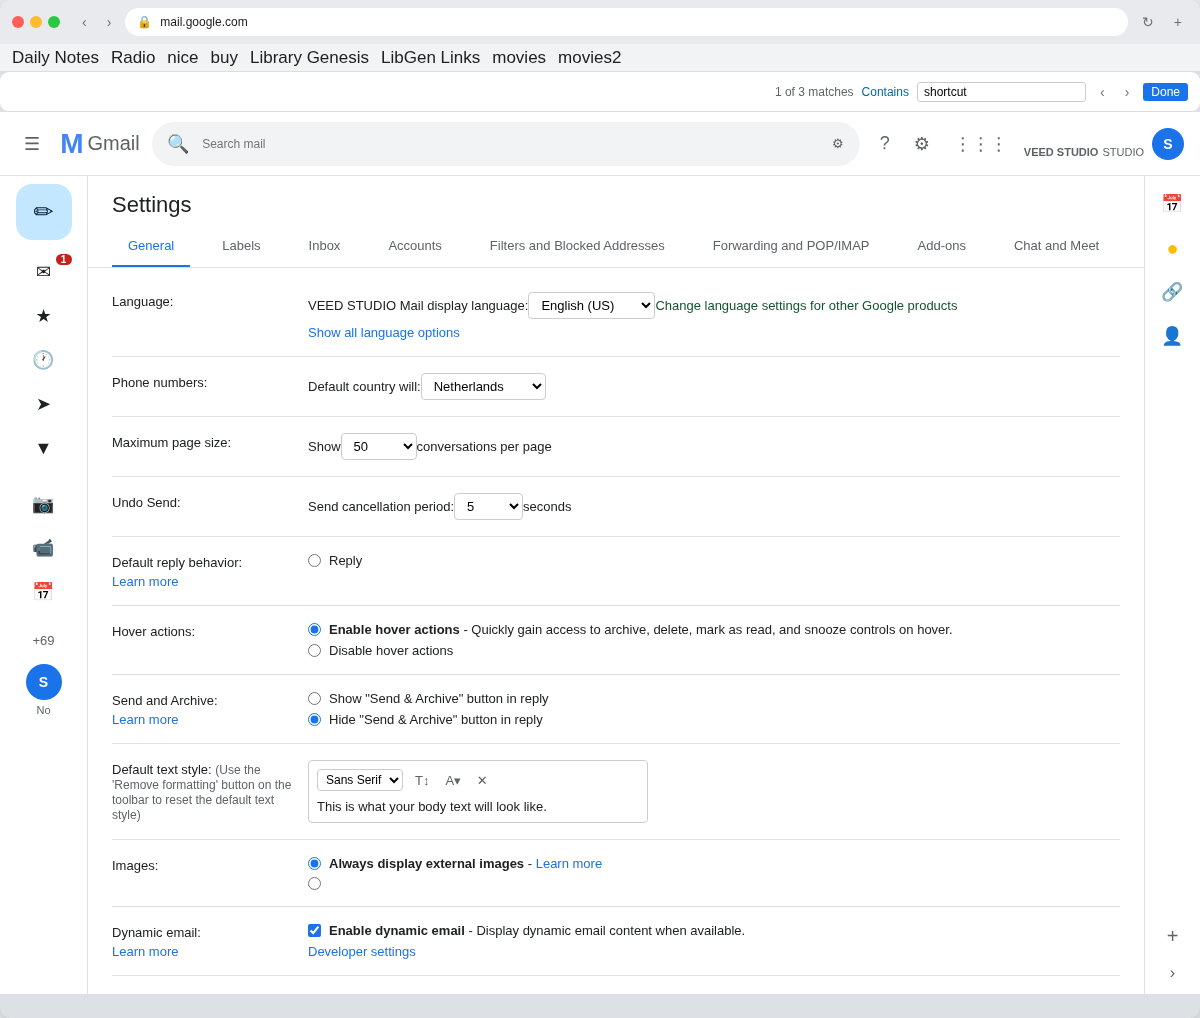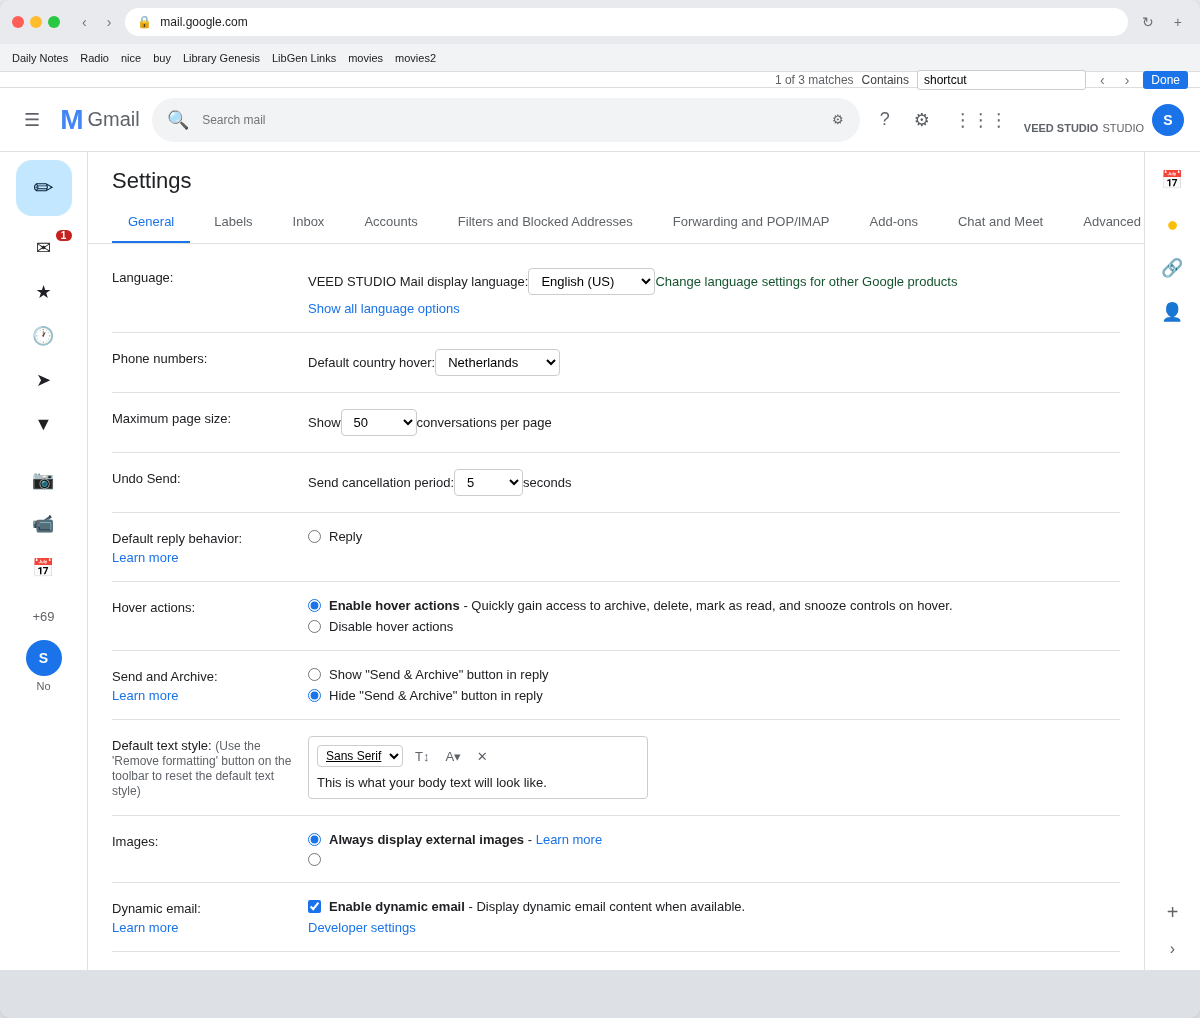--- a/index.html
+++ b/index.html
@@ -41,35 +41,36 @@
       font-size: 12px;
       color: #202124;
     }
     .bookmark-bar {
       background: #f1f3f4;
       height: 28px;
       display: flex;
       align-items: center;
       padding: 0 12px;
       gap: 12px;
-      font-size: 11px;
+      font-size: 17px;
       color: #202124;
       border-bottom: 1px solid #ddd;
     }
     .bookmark-item { cursor: pointer; color: #202124; white-space: nowrap; }
     .find-bar {
       background: #fff;
-      height: 16px;
+      height: 40px;
       display: flex;
       align-items: center;
       justify-content: flex-end;
       padding: 0 12px;
       gap: 8px;
       font-size: 12px;
       border-bottom: 1px solid #ddd;
+      border-radius: 9px;
     }
     .find-bar-input {
       border: 1px solid #ccc;
       border-radius: 3px;
       padding: 2px 6px;
       font-size: 12px;
       height: 20px;
     }
 
     
@@ -182,21 +183,21 @@
       color: #202124;
       padding: 16px 24px 8px;
     }
 
     
     .settings-tabs {
       display: flex;
       border-bottom: 1px solid #e0e0e0;
       padding: 0 24px;
       overflow-x: auto;
-      gap: 8px;
+      gap: 16px;
     }
     .tab {
       padding: 12px 16px;
       cursor: pointer;
       color: #5f6368;
       font-size: 13px;
       white-space: nowrap;
       border-bottom: 3px solid transparent;
       margin-bottom: -1px;
     }
@@ -264,21 +265,21 @@
       padding: 8px;
       max-width: 340px;
     }
     .text-toolbar {
       display: flex;
       gap: 8px;
       align-items: center;
       margin-bottom: 8px;
       color: #5f6368;
     }
-    .text-toolbar select { font-size: 12px; padding: 2px 4px; text-decoration: underline; }
+    .text-toolbar select { font-size: 12px; padding: 2px 4px; }
     .text-tool-btn { background: none; border: none; cursor: pointer; color: #5f6368; font-size: 13px; padding: 2px 4px; }
     .text-preview { font-size: 13px; color: #202124; }
 
     .small-select {
       border: 1px solid #ccc;
       border-radius: 4px;
       padding: 2px 4px;
       font-size: 13px;
     }
 
@@ -316,21 +317,21 @@
     <span class="bookmark-item">nice</span>
     <span class="bookmark-item">buy</span>
     <span class="bookmark-item">Library Genesis</span>
     <span class="bookmark-item">LibGen Links</span>
     <span class="bookmark-item">movies</span>
     <span class="bookmark-item">movies2</span>
   </div>
 
   <div class="find-bar">
     <span style="color:#5f6368">1 of 3 matches</span>
-    <span style="color:#404040">Contains</span>
+    <span style="color:#0369a1">Contains</span>
     <input class="find-bar-input" value="shortcut" style="">
     <button class="nav-btn">‹</button>
     <button class="nav-btn">›</button>
     <button style="background:#1a73e8;color:white;border:none;padding:2px 8px;border-radius:3px;cursor:pointer;font-size:12px;">Done</button>
   </div>
 
   <div class="gmail-wrapper">
 
     <div class="gmail-header">
       <button class="hamburger-btn">☰</button>
@@ -422,21 +423,21 @@
                 <a href="#" style="color:#14532d;text-decoration:none;font-size:13px;">Change language settings for other Google products</a>
               </div>
               <a href="#" style="color:#1a73e8;text-decoration:none;">Show all language options</a>
             </div>
           </div>
 
           <div class="setting-row">
             <div class="setting-label">Phone numbers:</div>
             <div class="setting-control">
               <div class="inline-row">
-                <span>Default country hover:</span>
+                <span>Default country will:</span>
                 <select>
                   <option>Netherlands</option>
                 </select>
               </div>
             </div>
           </div>
 
           <div class="setting-row">
             <div class="setting-label">Maximum page size:</div>
             <div class="setting-control">

